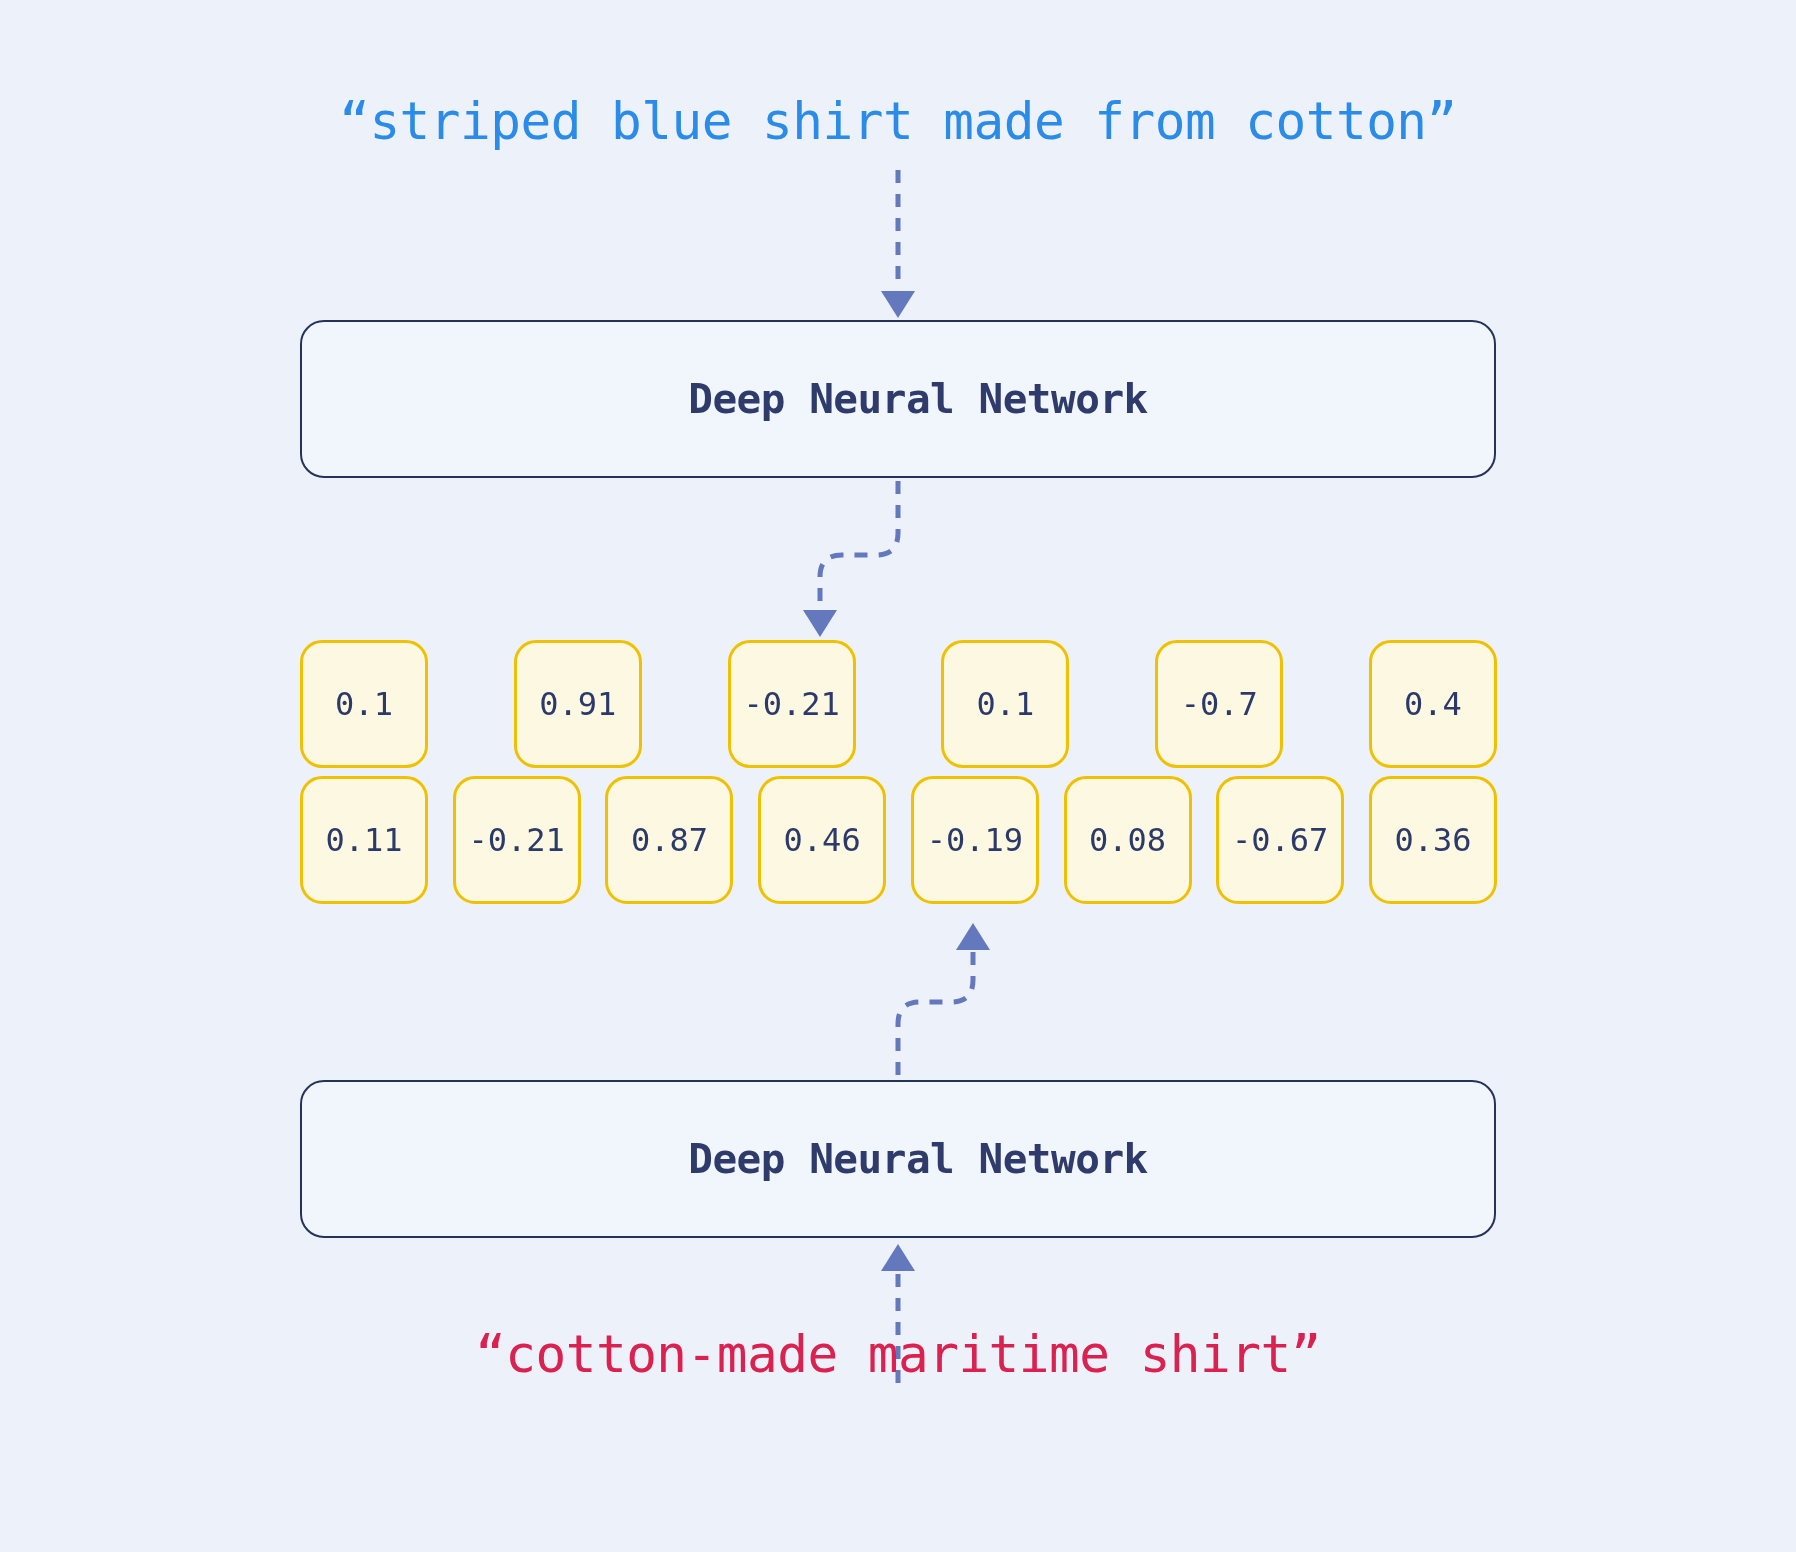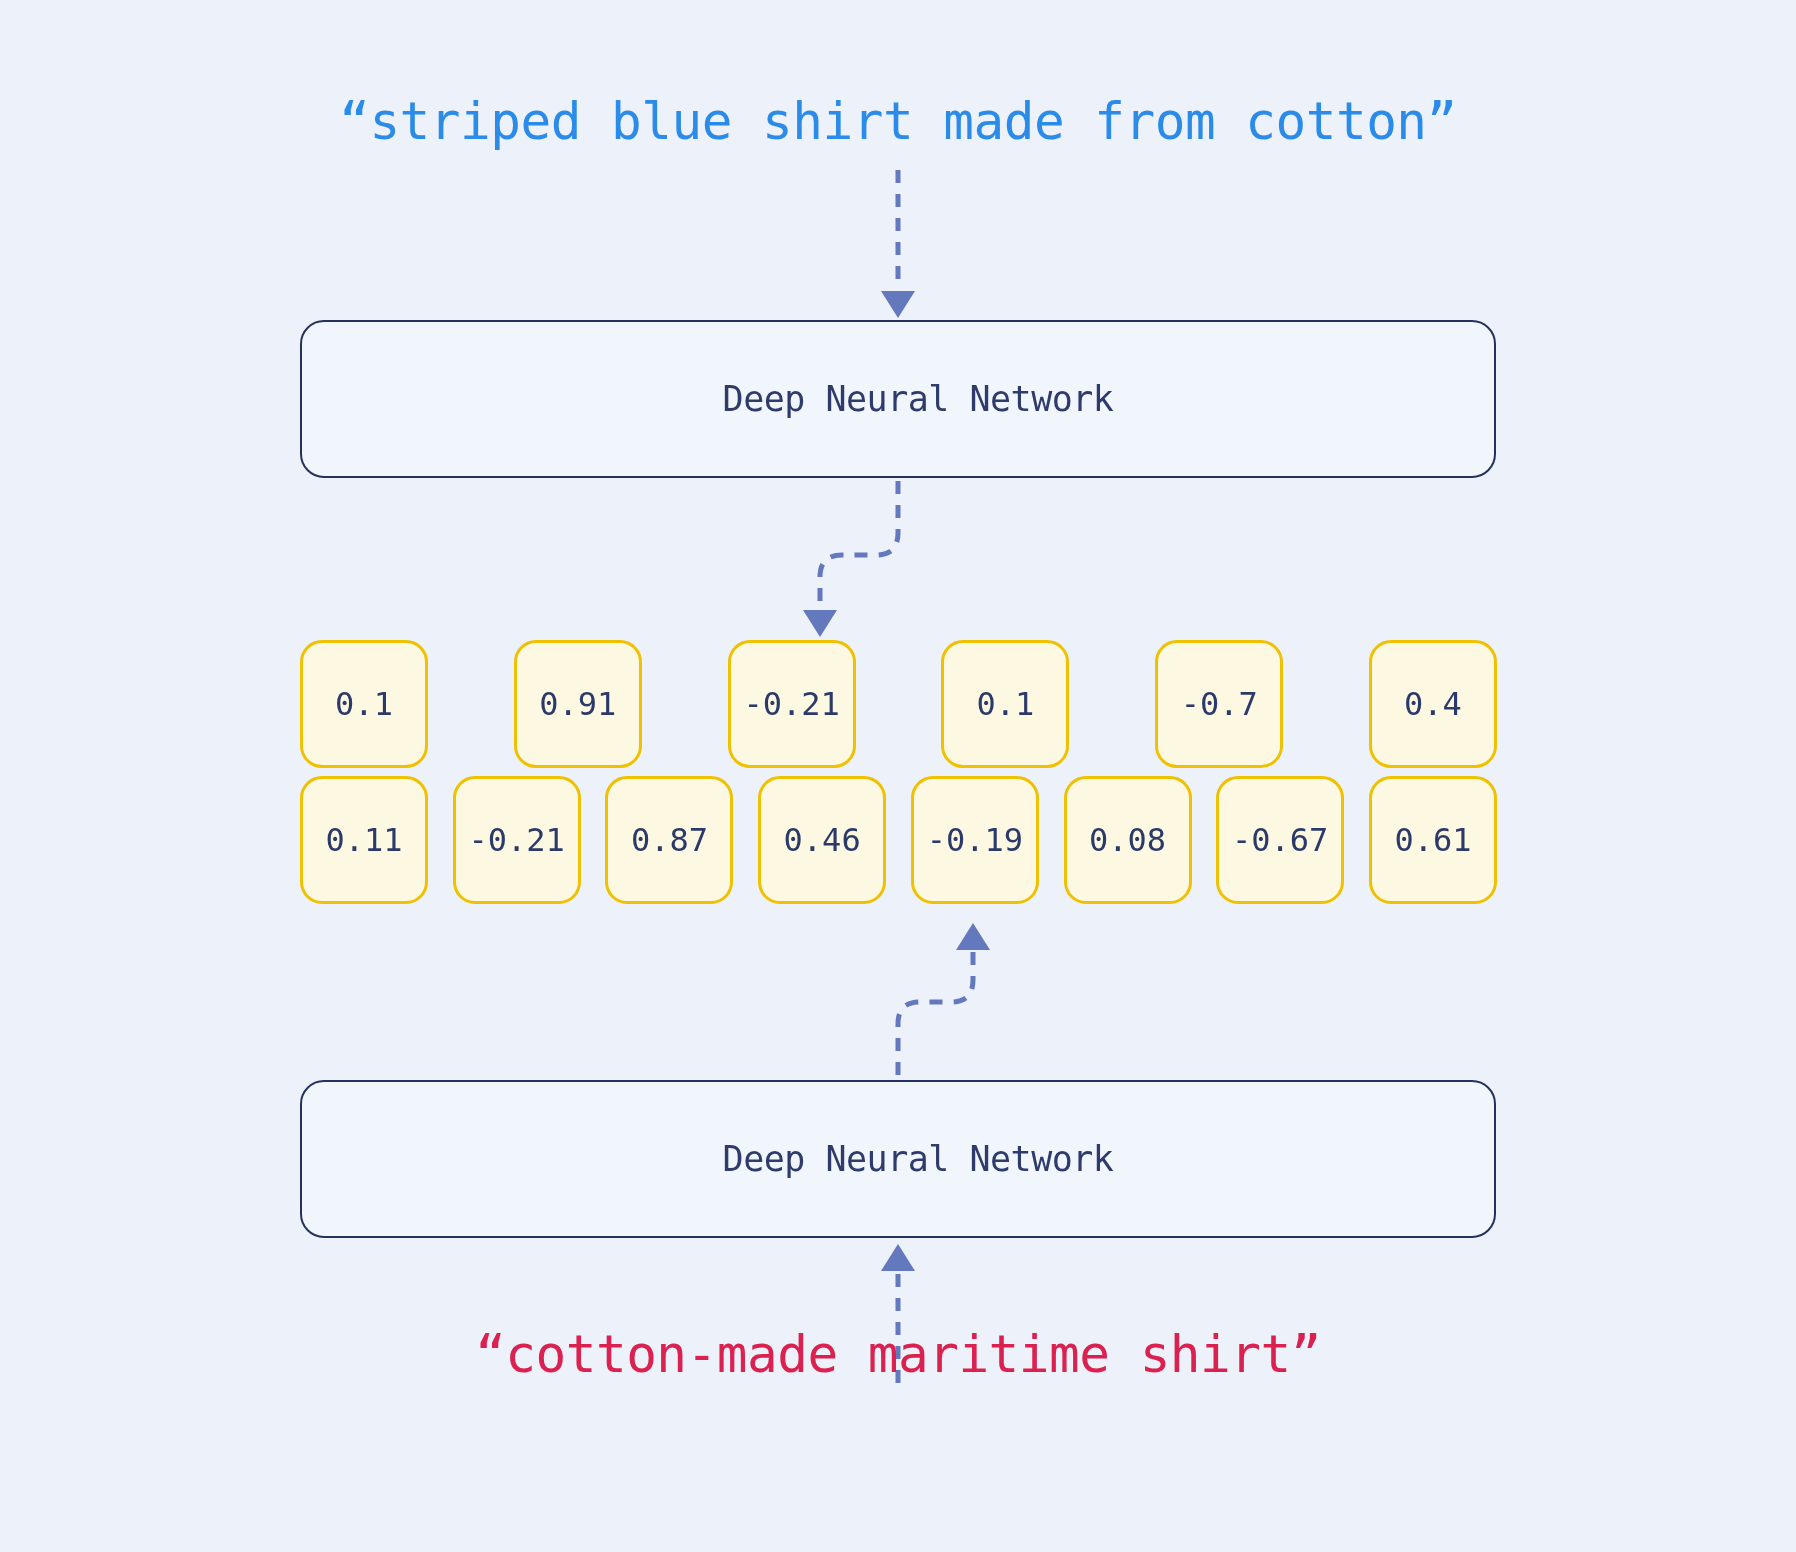--- a/index.html
+++ b/index.html
@@ -38,21 +38,21 @@
     position:absolute;left:300px;width:1196px;height:158px;
     border:2.5px solid var(--box-border);
     border-radius:24px;
     background:var(--box-fill);
     display:flex;align-items:center;justify-content:center;
   }
   .dnn-box.top{top:320px;}
   .dnn-box.bottom{top:1080px;}
   .dnn-label{
     color:var(--box-text);
-    font-size:35px;font-weight:400;letter-spacing:-0.5px;margin-left:40px;
+    font-size:41px;font-weight:700;letter-spacing:-0.5px;margin-left:40px;
   }
   .grid{
     position:absolute;left:300px;top:640px;width:1197px;
     display:flex;flex-direction:column;gap:8px;
   }
   .grid-row{display:flex;justify-content:space-between;}
   .cell{
     width:128px;height:128px;
     border:3px solid var(--cell-border);
     border-radius:22px;
@@ -102,21 +102,21 @@
       <div class="cell">0.4</div>
     </div>
     <div class="grid-row">
       <div class="cell">0.11</div>
       <div class="cell">-0.21</div>
       <div class="cell">0.87</div>
       <div class="cell">0.46</div>
       <div class="cell">-0.19</div>
       <div class="cell">0.08</div>
       <div class="cell">-0.67</div>
-      <div class="cell">0.61</div>
+      <div class="cell">0.36</div>
     </div>
   </div>
 
   <div class="dnn-box bottom">
     <span class="dnn-label">Deep Neural Network</span>
   </div>
 
   <div class="query bottom">“cotton-made maritime shirt”</div>
 
 </div>

